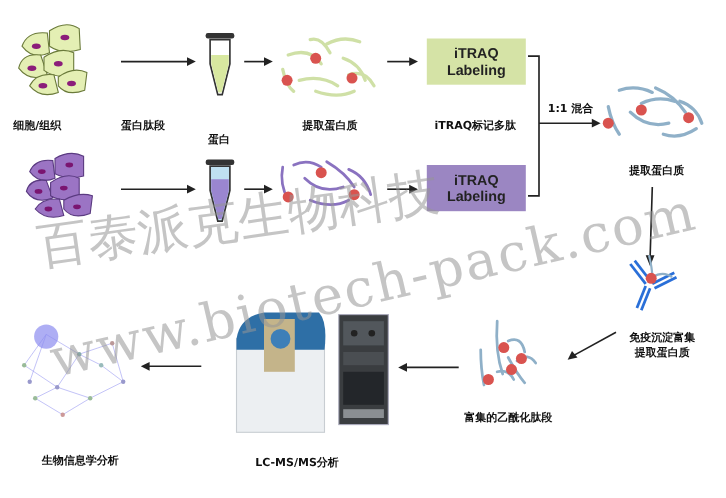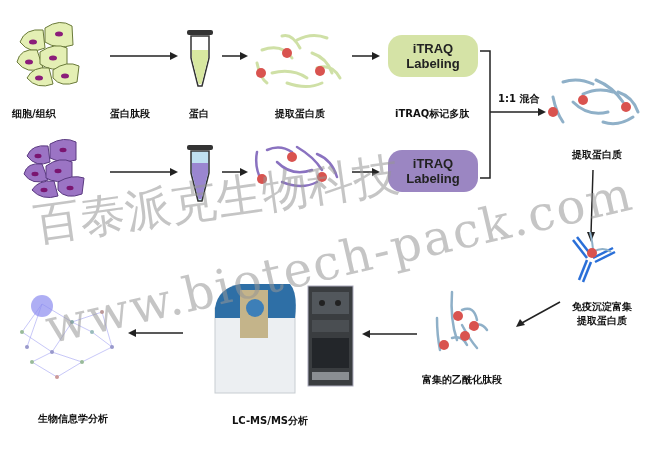--- a/index.html
+++ b/index.html
@@ -1,18 +1,18 @@
 <!DOCTYPE html>
 <html><head>
 <meta charset="utf-8">
 <style>
   html,body{margin:0;padding:0;background:#fff;}
   body{width:660px;height:453px;position:relative;overflow:hidden;font-family:"DejaVu Sans","Liberation Sans",sans-serif;}
   .lbl{position:absolute;font-size:10px;color:#111;white-space:nowrap;text-align:center;font-weight:bold;}
-  .box{position:absolute;display:flex;flex-direction:column;align-items:center;justify-content:center;font-family:"Liberation Sans",sans-serif;font-weight:bold;font-size:13px;line-height:15px;color:#222;border-radius:14px;}
+  .box{position:absolute;display:flex;flex-direction:column;align-items:center;justify-content:center;font-family:"Liberation Sans",sans-serif;font-weight:bold;font-size:13px;line-height:15px;color:#222;}
   svg{position:absolute;overflow:visible;}
   .wm{position:absolute;color:rgba(150,150,150,0.55);font-family:"DejaVu Serif","Liberation Serif",serif;white-space:nowrap;pointer-events:none;}
 </style>
 </head>
 <body>
 
 <svg style="left:15px;top:20px" width="80" height="70" viewBox="0 0 80 70">
   <g stroke="#6a7a3a" stroke-width="1" fill="#e4efb4">
     <path d="M5 22 Q10 8 28 10 L30 28 Q15 35 5 22Z"></path>
     <path d="M30 8 Q45 -2 57 6 L58 25 Q42 30 30 22Z"></path>
@@ -36,21 +36,21 @@
     <line x1="0" y1="4" x2="62" y2="4" stroke="#222" stroke-width="1.5"></line>
     <path d="M60 0 L68 4 L60 8Z" fill="#222"></path>
   </svg>
 <div class="lbl" style="left:110px;top:107px">蛋白肽段</div>
 
 <svg style="left:185px;top:28px" width="30" height="62" viewBox="0 0 30 62">
   <rect x="2" y="2" width="26" height="5" rx="2" fill="#333"></rect>
   <path d="M6 8 L24 8 L24 30 L17 58 L13 58 L6 30Z" fill="#fff" stroke="#333" stroke-width="1.5"></path>
   <path d="M7 22 L23 22 L23 30 L16.5 56 L13.5 56 L7 30Z" fill="#d8e8a0"></path>
 </svg>
-<div class="lbl" style="left:189px;top:107px">蛋白</div>
+<div class="lbl" style="left:189px;top:120px">蛋白</div>
 
 <svg style="left:222px;top:52px" width="26" height="8">
     <line x1="0" y1="4" x2="20" y2="4" stroke="#222" stroke-width="1.5"></line>
     <path d="M18 0 L26 4 L18 8Z" fill="#222"></path>
   </svg>
 
 <svg style="left:252px;top:28px" width="90" height="65" viewBox="0 0 90 65">
   <g fill="none" stroke="#cfe0a6" stroke-width="3" stroke-linecap="round">
     <path d="M10 22 Q30 15 40 30"></path>
       <path d="M45 12 Q60 4 75 10"></path>

